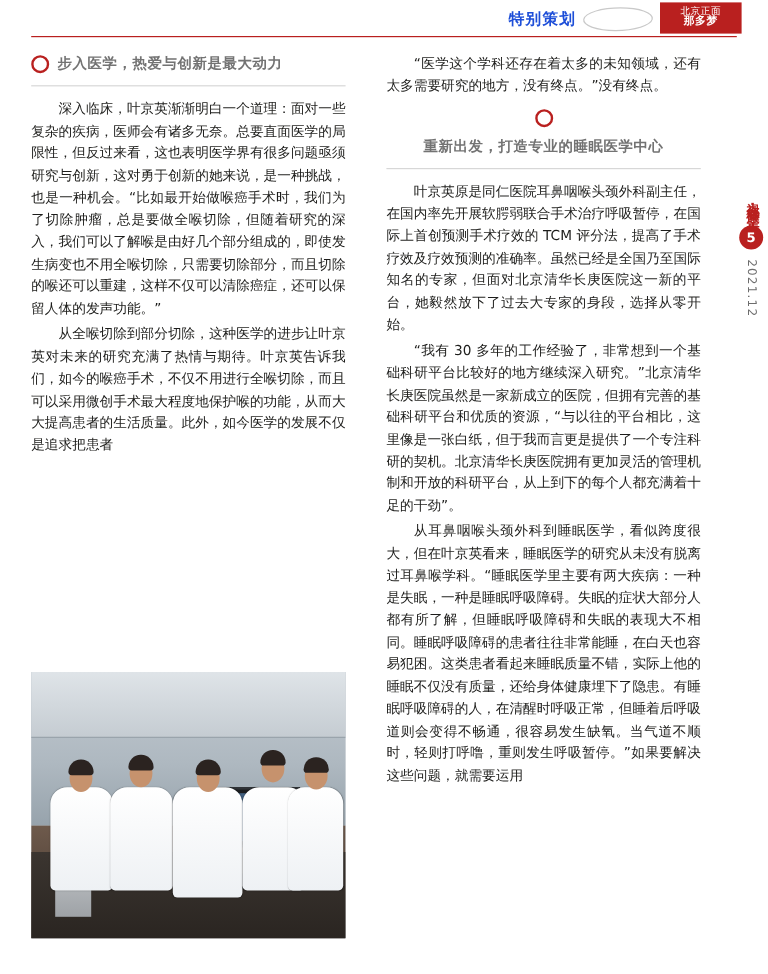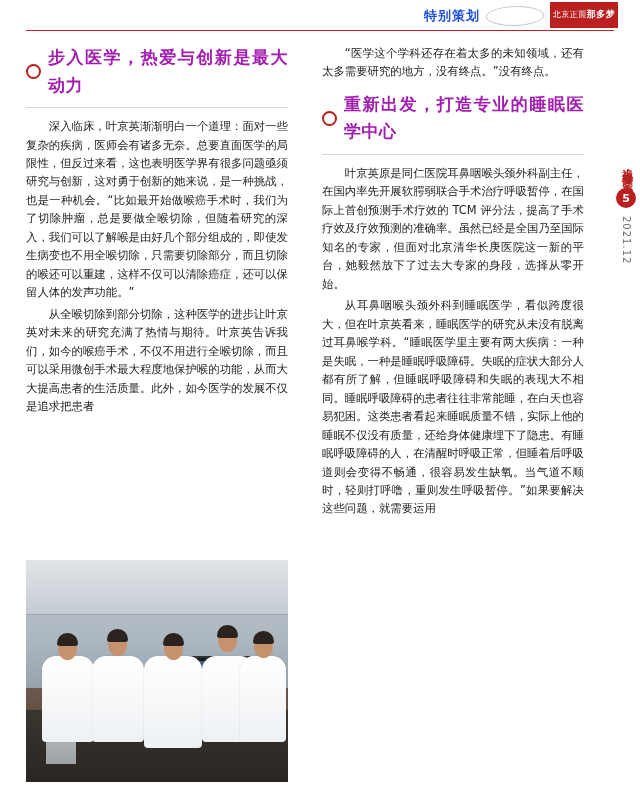--- a/index.html
+++ b/index.html
@@ -53,21 +53,21 @@
   }
   .masthead {
     position: absolute;
     top: 2px;
     right: 22px;
     width: 68px;
     height: 26px;
     background: #b9201f;
     color: #ffffff;
     display: flex;
-    flex-direction: row;
+    flex-direction: column;
     align-items: center;
     justify-content: center;
     line-height: 1.05;
   }
   .masthead .m1 { font-size: 8px; letter-spacing: .5px; }
   .masthead .m2 { font-size: 9px; font-weight: bold; letter-spacing: .5px; text-align: center; }
 
   
   .col {
     position: absolute;
@@ -88,23 +88,23 @@
     margin-bottom: 8px;
   }
   .section-head .ring {
     width: 11px;
     height: 11px;
     border: 2px solid #b9201f;
     border-radius: 50%;
     flex: none;
   }
   .section-head .stitle {
-    font-size: 17px;
+    font-size: 12px;
     font-weight: bold;
-    color: #a21caf;
+    color: #737373;
     letter-spacing: .5px;
   }
   .section-rule {
     height: 1px;
     background: #d7d7d7;
     margin: 5px 0 9px 0;
   }
   .para {
     margin: 0 0 3px 0;
     text-indent: 2em;
@@ -235,26 +235,27 @@
     <span class="ring"></span>
     <span class="stitle">步入医学，热爱与创新是最大动力</span>
   </div>
   <div class="section-rule"></div>
   <p class="para">深入临床，叶京英渐渐明白一个道理：面对一些复杂的疾病，医师会有诸多无奈。总要直面医学的局限性，但反过来看，这也表明医学界有很多问题亟须研究与创新，这对勇于创新的她来说，是一种挑战，也是一种机会。“比如最开始做喉癌手术时，我们为了切除肿瘤，总是要做全喉切除，但随着研究的深入，我们可以了解喉是由好几个部分组成的，即使发生病变也不用全喉切除，只需要切除部分，而且切除的喉还可以重建，这样不仅可以清除癌症，还可以保留人体的发声功能。”</p>
   <p class="para">从全喉切除到部分切除，这种医学的进步让叶京英对未来的研究充满了热情与期待。叶京英告诉我们，如今的喉癌手术，不仅不用进行全喉切除，而且可以采用微创手术最大程度地保护喉的功能，从而大大提高患者的生活质量。此外，如今医学的发展不仅是追求把患者</p>
 </div>
 
 <div class="col col-right">
   <p class="para">“医学这个学科还存在着太多的未知领域，还有太多需要研究的地方，没有终点。”没有终点。</p>
-  <div class="section-head" style="margin-top:10px;">
+  <div class="section-head" style="margin-top:10px;flex-direction:column;">
     <span class="ring"></span>
     <span class="stitle">重新出发，打造专业的睡眠医学中心</span>
   </div>
   <div class="section-rule"></div>
   <p class="para">叶京英原是同仁医院耳鼻咽喉头颈外科副主任，在国内率先开展软腭弱联合手术治疗呼吸暂停，在国际上首创预测手术疗效的 TCM 评分法，提高了手术疗效及疗效预测的准确率。虽然已经是全国乃至国际知名的专家，但面对北京清华长庚医院这一新的平台，她毅然放下了过去大专家的身段，选择从零开始。</p>
+  <p class="para">“我有 30 多年的工作经验了，非常想到一个基础科研平台比较好的地方继续深入研究。”北京清华长庚医院虽然是一家新成立的医院，但拥有完善的基础科研平台和优质的资源，“与以往的平台相比，这里像是一张白纸，但于我而言更是提供了一个专注科研的契机。北京清华长庚医院拥有更加灵活的管理机制和开放的科研平台，从上到下的每个人都充满着十足的干劲”。</p>
   <p class="para">从耳鼻咽喉头颈外科到睡眠医学，看似跨度很大，但在叶京英看来，睡眠医学的研究从未没有脱离过耳鼻喉学科。“睡眠医学里主要有两大疾病：一种是失眠，一种是睡眠呼吸障碍。失眠的症状大部分人都有所了解，但睡眠呼吸障碍和失眠的表现大不相同。睡眠呼吸障碍的患者往往非常能睡，在白天也容易犯困。这类患者看起来睡眠质量不错，实际上他的睡眠不仅没有质量，还给身体健康埋下了隐患。有睡眠呼吸障碍的人，在清醒时呼吸正常，但睡着后呼吸道则会变得不畅通，很容易发生缺氧。当气道不顺时，轻则打呼噜，重则发生呼吸暂停。”如果要解决这些问题，就需要运用</p>
 </div>
 
 <div class="photo-wrap">
   <div class="ph-wall"></div>
   <div class="ph-wallpanel"></div>
   <div class="ph-floor"></div>
   <div class="ph-monitor2"></div>
   <div class="ph-monitor">
       <div class="scr"></div>

